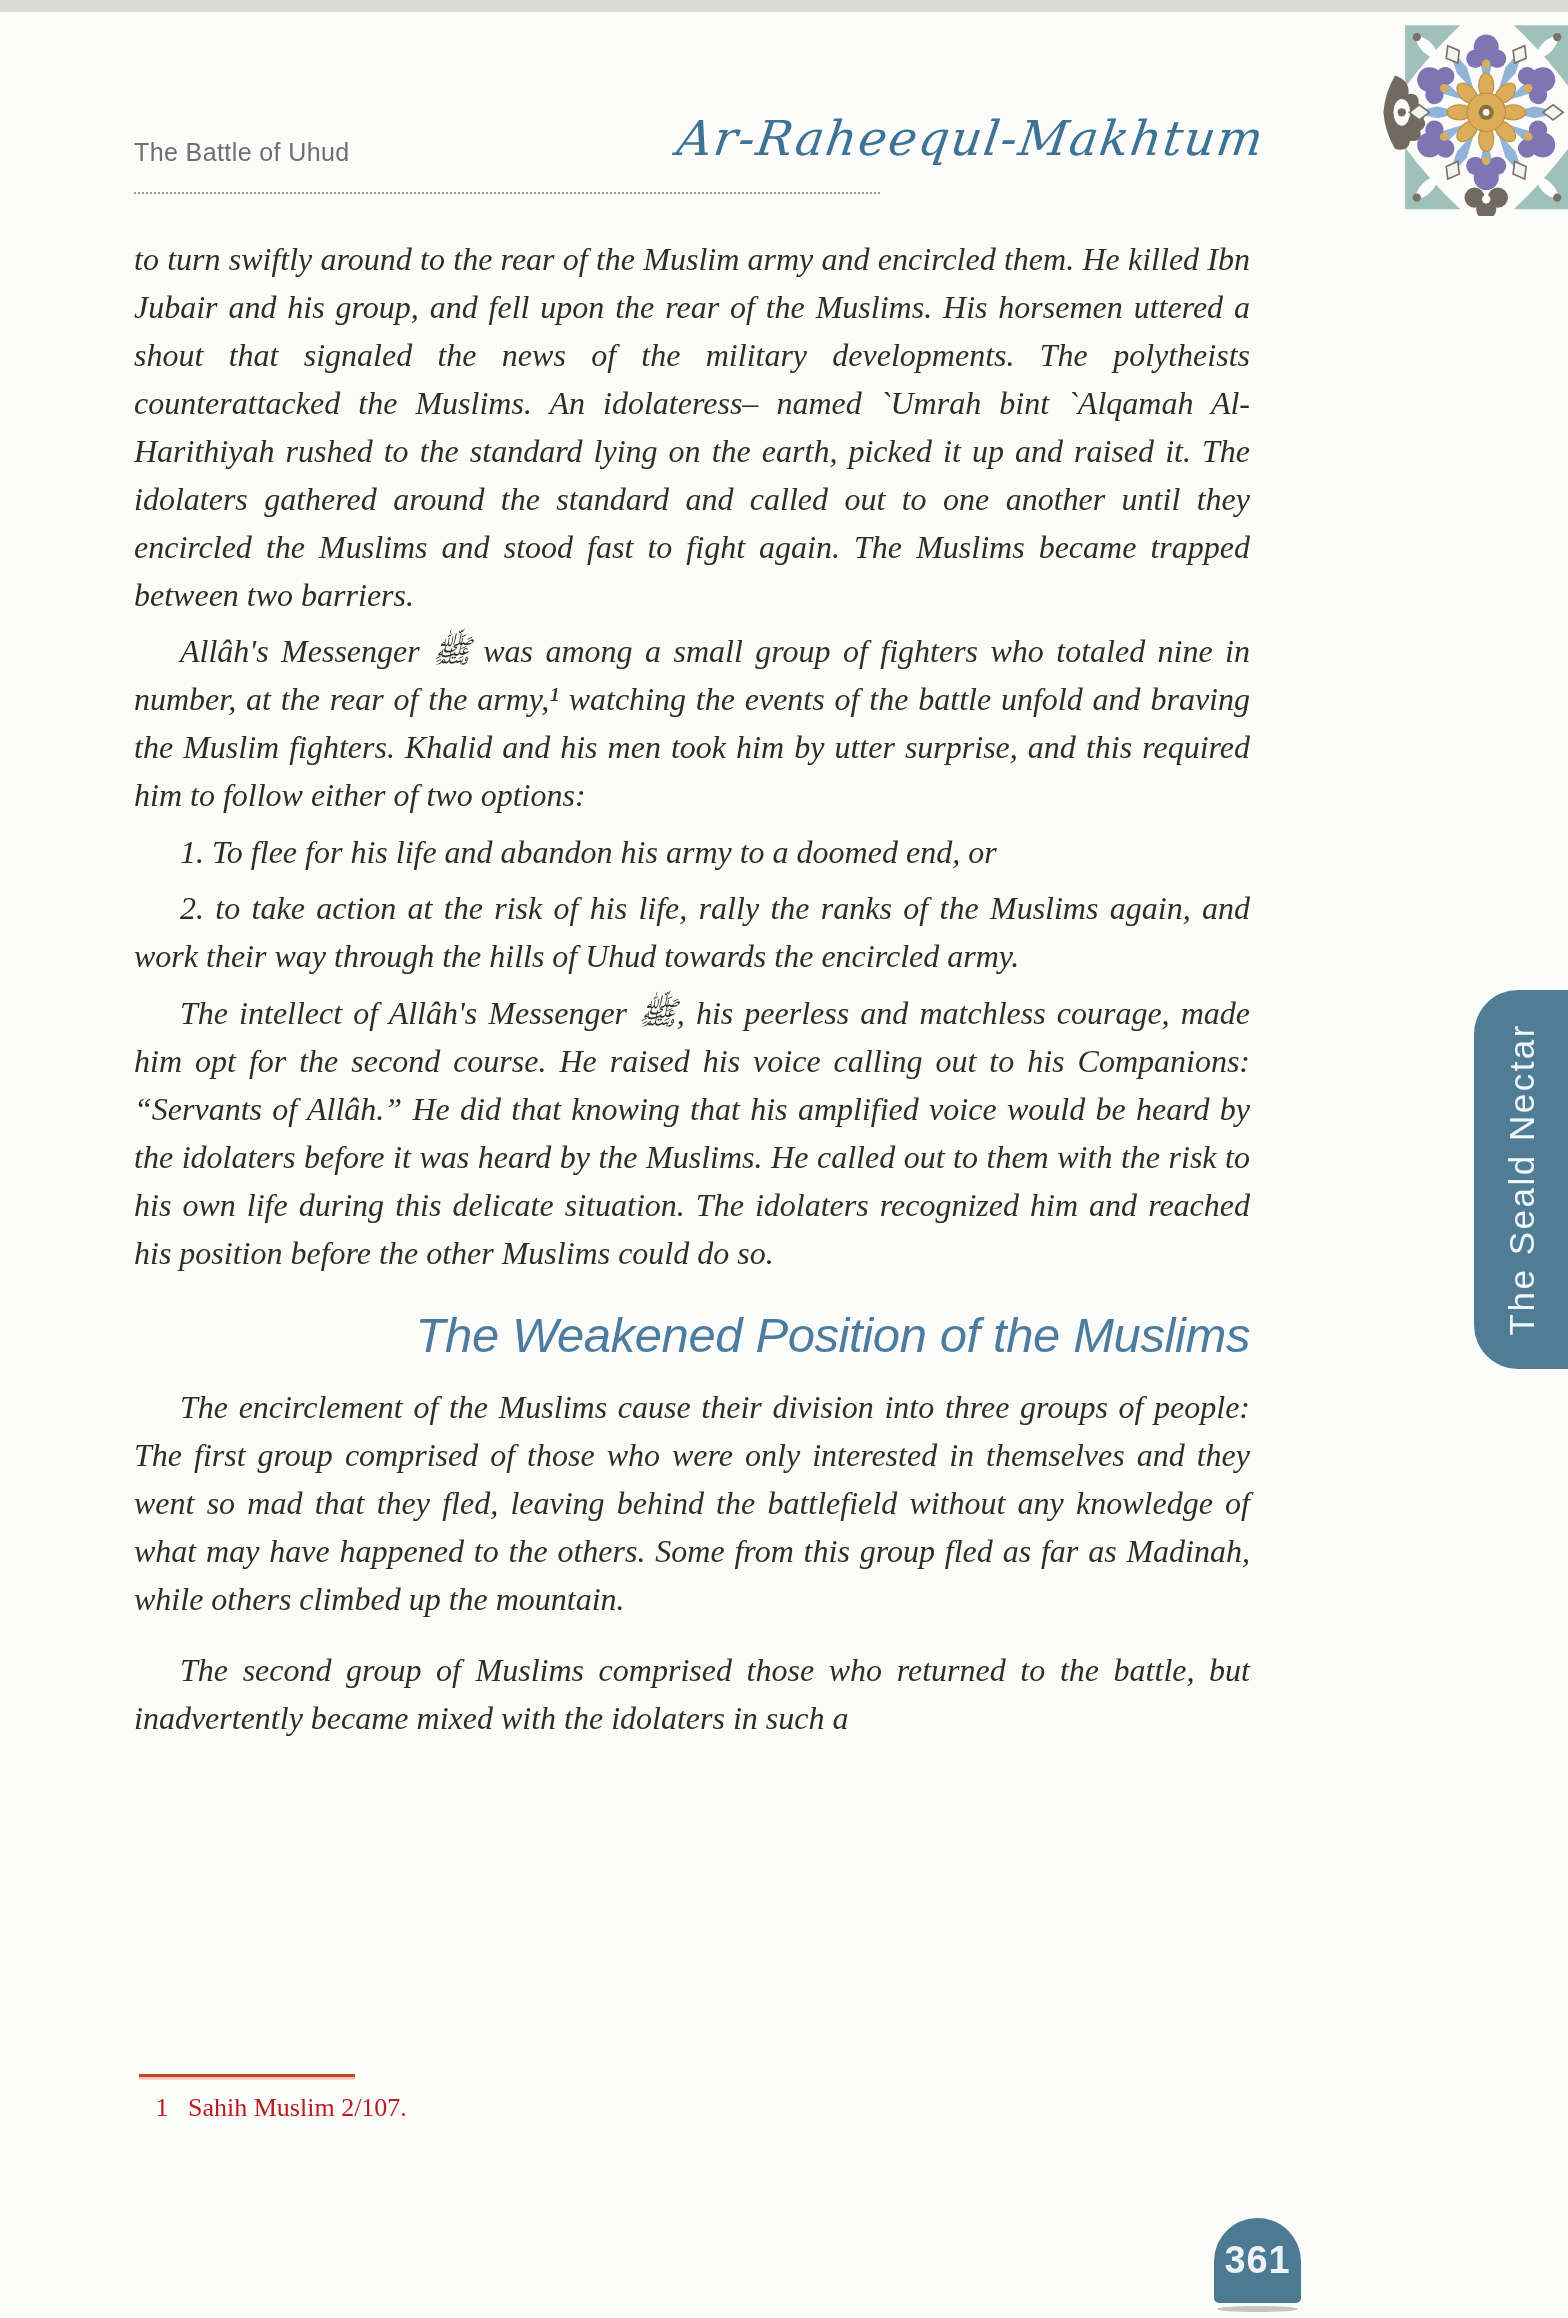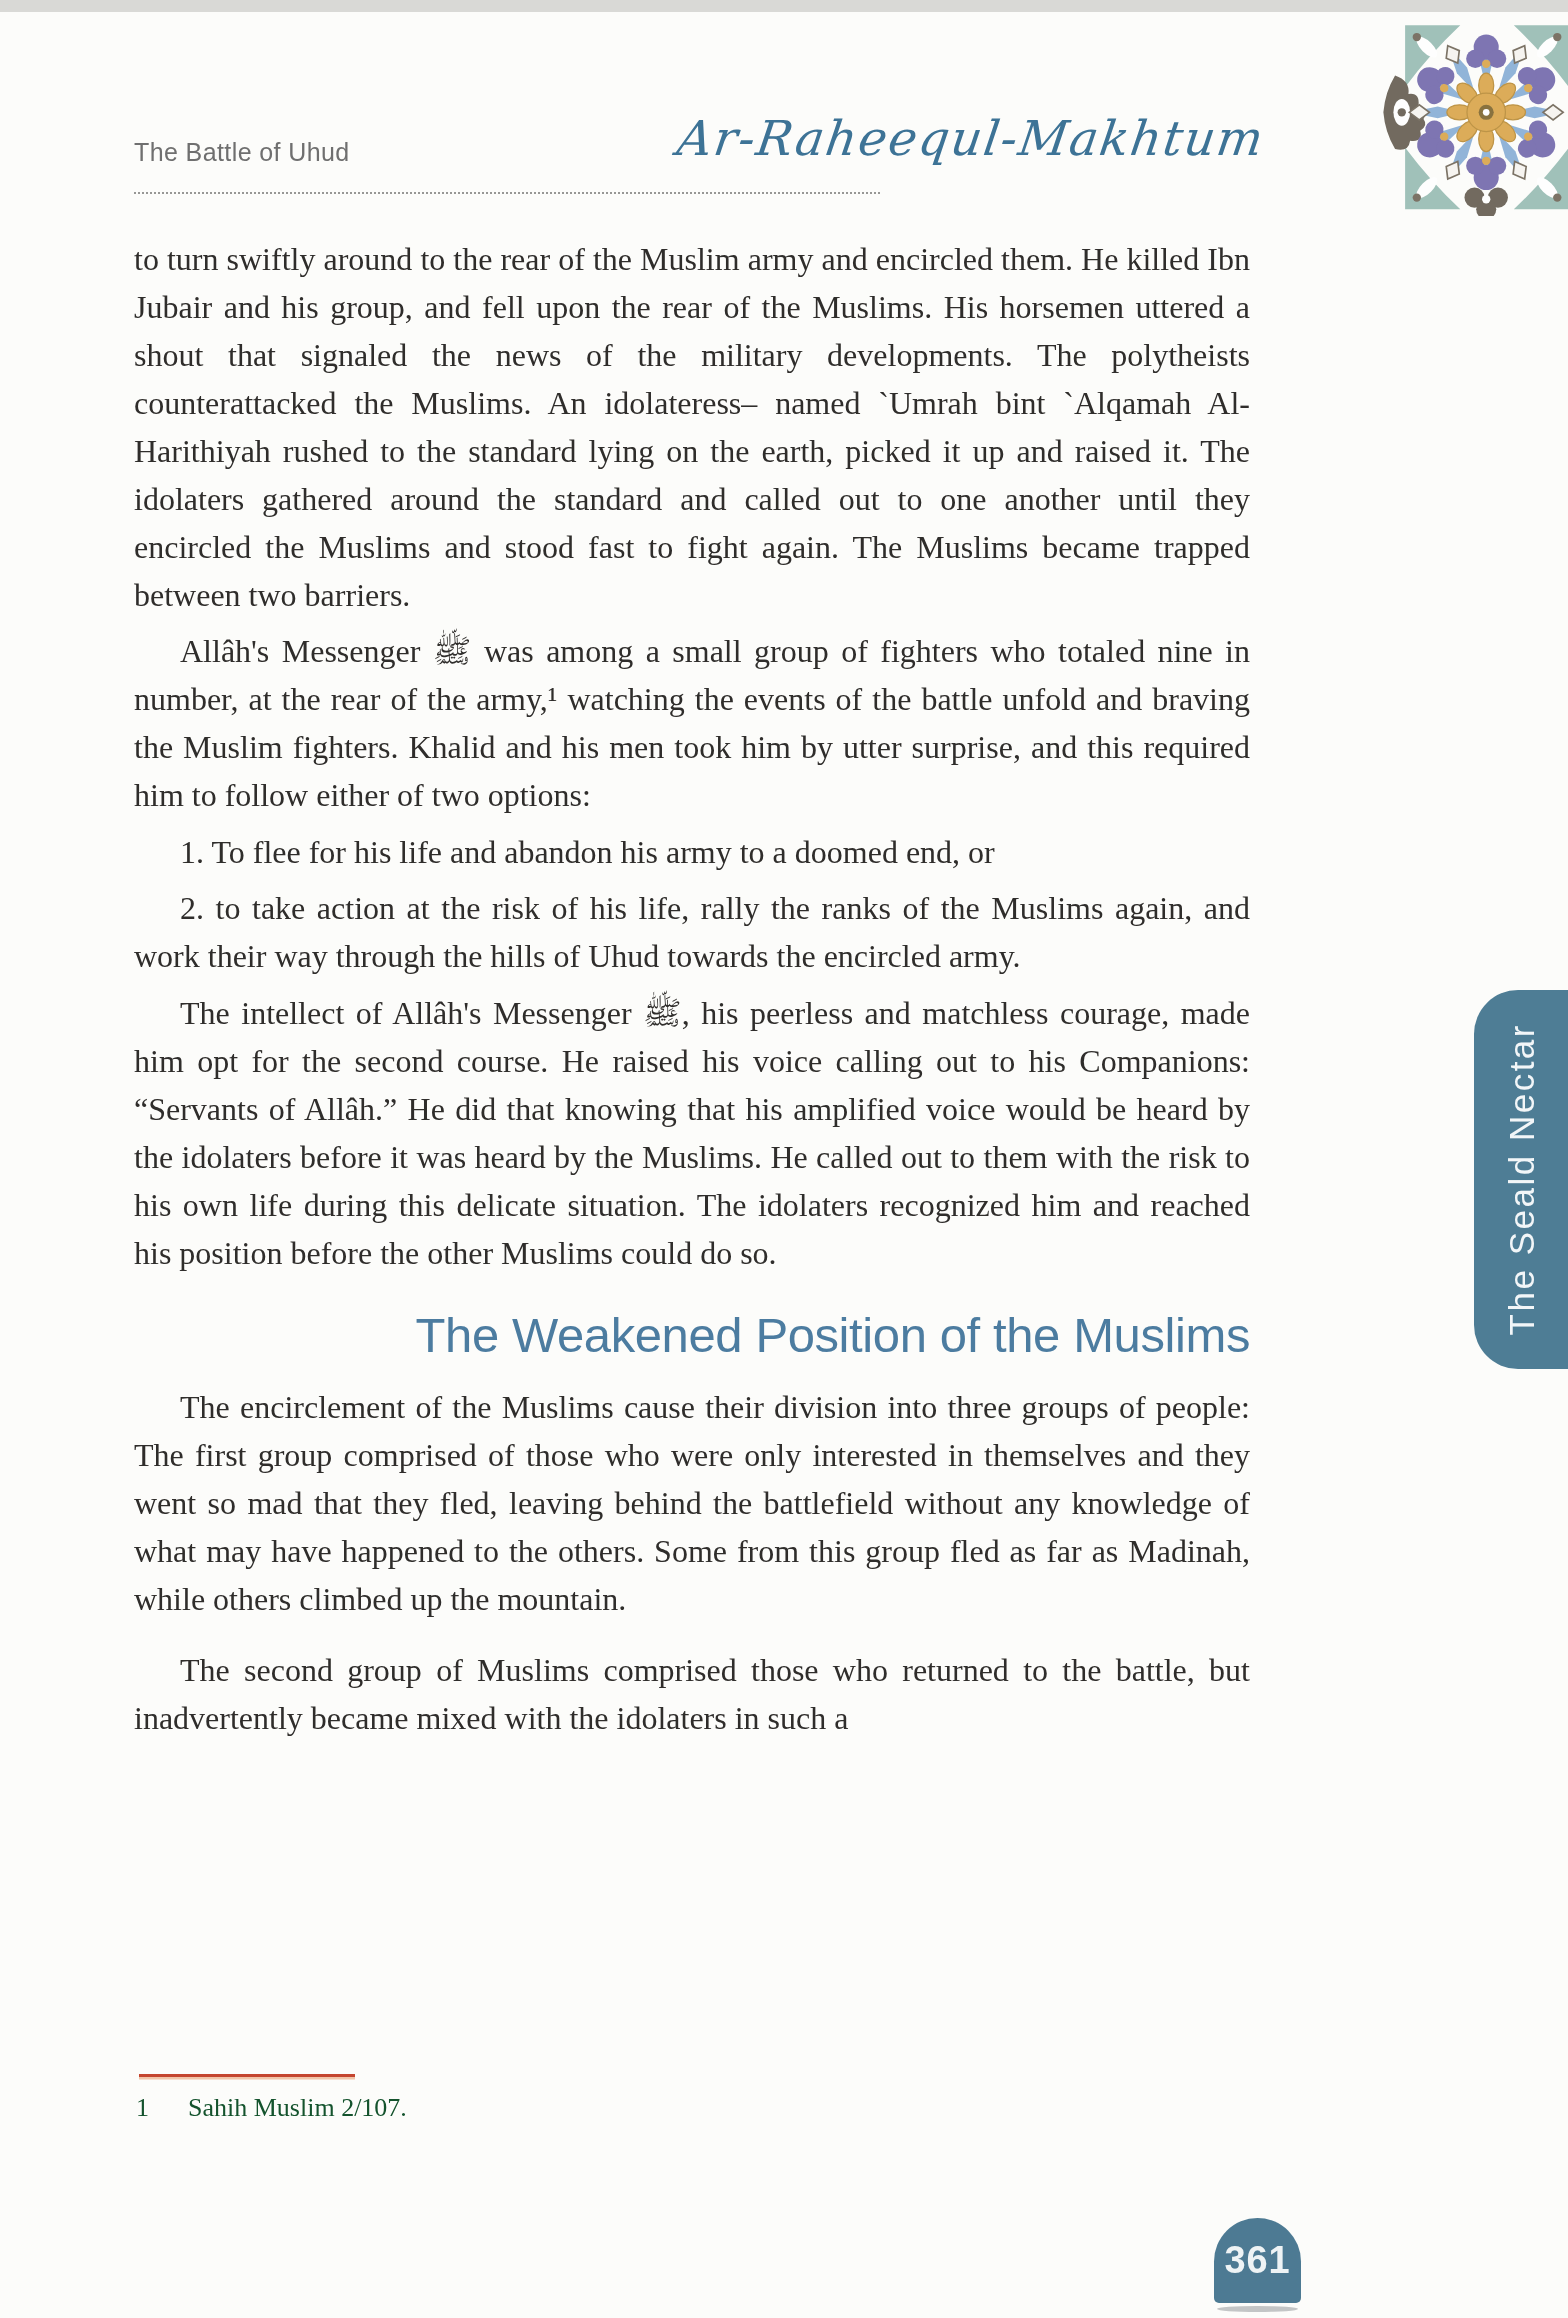--- a/index.html
+++ b/index.html
@@ -27,40 +27,40 @@
     position:absolute;right:-3.4px;top:-28.5px;
     font-family:"DejaVu Serif",serif;font-style:italic;
     font-size:48px;color:#3d7396;letter-spacing:1.7px;
     transform:skewX(-8deg);
     white-space:nowrap;
   }
 
   
   .content{
     position:absolute;left:134px;top:223px;width:1116px;
-    font-size:32px;line-height:48px;text-align:justify;
+    font-size:32px;line-height:48px;text-align:justify;font-style:italic;
   }
   .para{margin:0 0 8.4px 0;}
   .para.indent{text-indent:46px;}
   .para.gap-top{margin-top:23.5px;}
   .section-heading{
     font-family:"Liberation Sans",sans-serif;font-weight:normal;
     font-size:49px;line-height:1.15;color:#4c7ca0;
     margin:30px 0 20px 0;text-align:right;text-indent:0;letter-spacing:-0.4px;
   }
 
   
   .footnote-rule{
     position:absolute;left:139px;top:2062px;width:216px;height:0;
     border-top:3.4px solid #c4452f;
     box-shadow:0 2.5px 0 rgba(232,150,100,.55);
   }
   .footnote{
     position:absolute;left:136px;top:2081px;
-    font-size:26px;color:#14532d;
+    font-size:26px;color:#b91c1c;text-align:center;
   }
   .footnote .fn-marker{display:inline-block;min-width:52px;}
 
   
   .side-tab{
     position:absolute;right:0;top:978px;width:95px;height:379px;
     background:#4e7d95;border-radius:44px 0 0 44px;
     display:flex;align-items:center;justify-content:center;
   }
   .side-tab-label{

